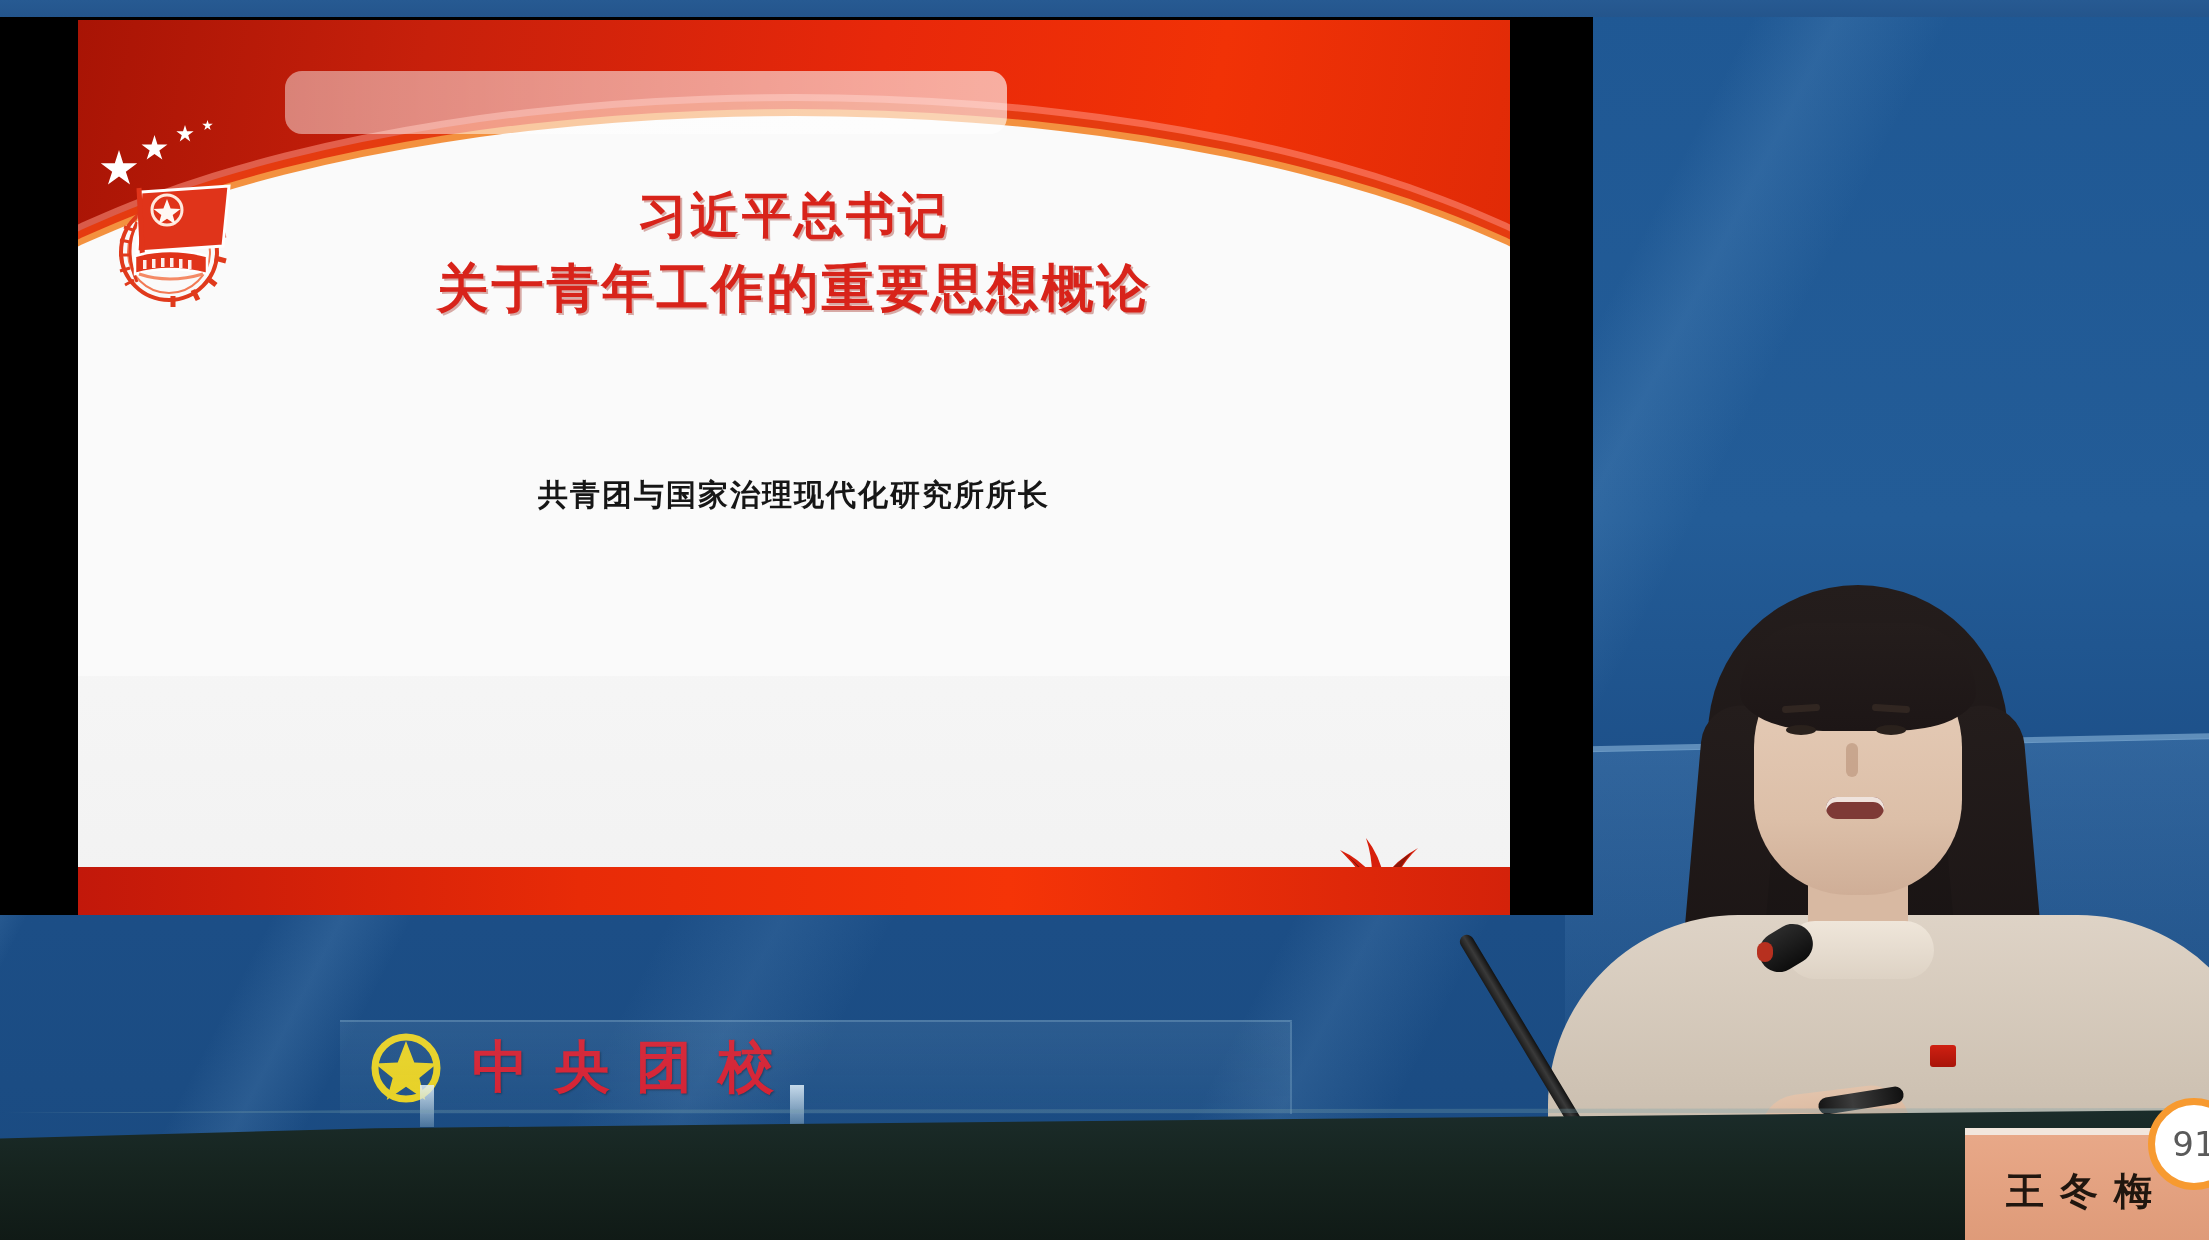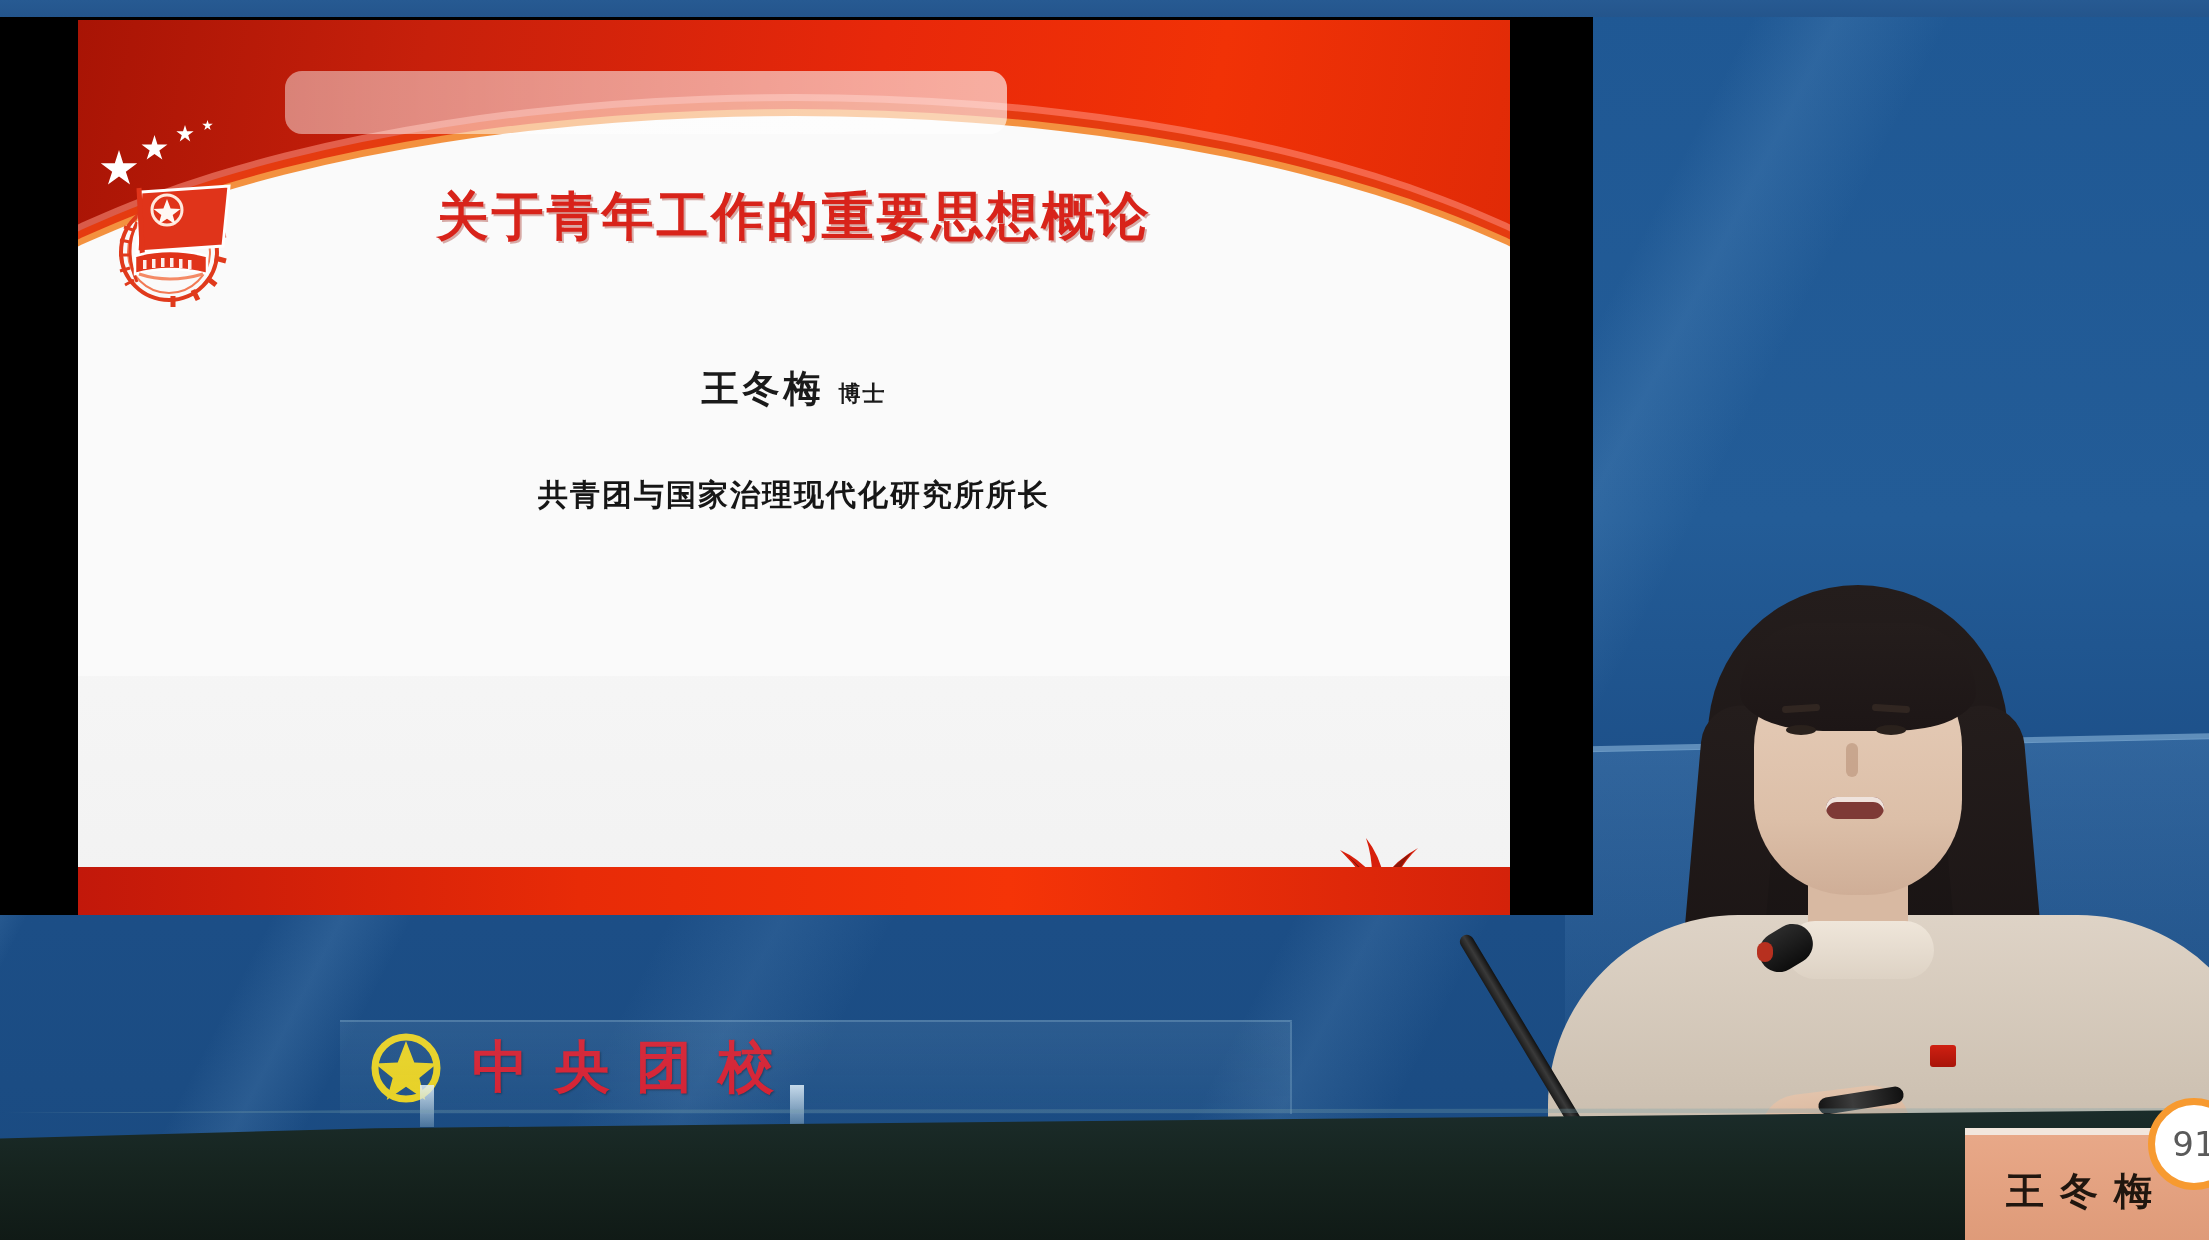--- a/index.html
+++ b/index.html
@@ -211,26 +211,24 @@
           <rect x="49" y="89" width="3.5" height="9"></rect>
         <rect x="58" y="88" width="3.5" height="9"></rect>
           <rect x="67" y="88" width="3.5" height="9"></rect>
         <rect x="76" y="89" width="3.5" height="9"></rect>
           <rect x="85" y="90" width="3.5" height="9"></rect>
       </g>
       <path d="M36 104 Q66 114 100 104" fill="none" stroke="#f48a66" stroke-width="3"></path>
     </svg>
 
     <div class="slide-title">
+      <div class="l1">习近平总书记</div>
       <div class="l2">关于青年工作的重要思想概论</div>
     </div>
 
-    <div class="speaker-name-line">
-      <span class="speaker-name">王冬梅</span><span class="speaker-degree">博士</span>
-    </div>
 
     <div class="speaker-role r2">共青团与国家治理现代化研究所所长</div>
 
     <svg class="ribbon" viewBox="0 0 120 95">
       <path d="M58 92 Q44 64 18 38 Q36 46 50 62 Q50 44 44 26 Q58 44 62 66 Q74 48 96 36 Q72 58 66 92 Z" fill="#d8200c"></path>
       <path d="M58 92 Q48 66 26 44 Q40 56 52 72 Z" fill="#7d1206"></path>
       <path d="M62 66 Q72 52 90 40 Q74 58 68 80 Z" fill="#8d1708"></path>
     </svg>
 
     <div class="slide-red-bottom"></div>

